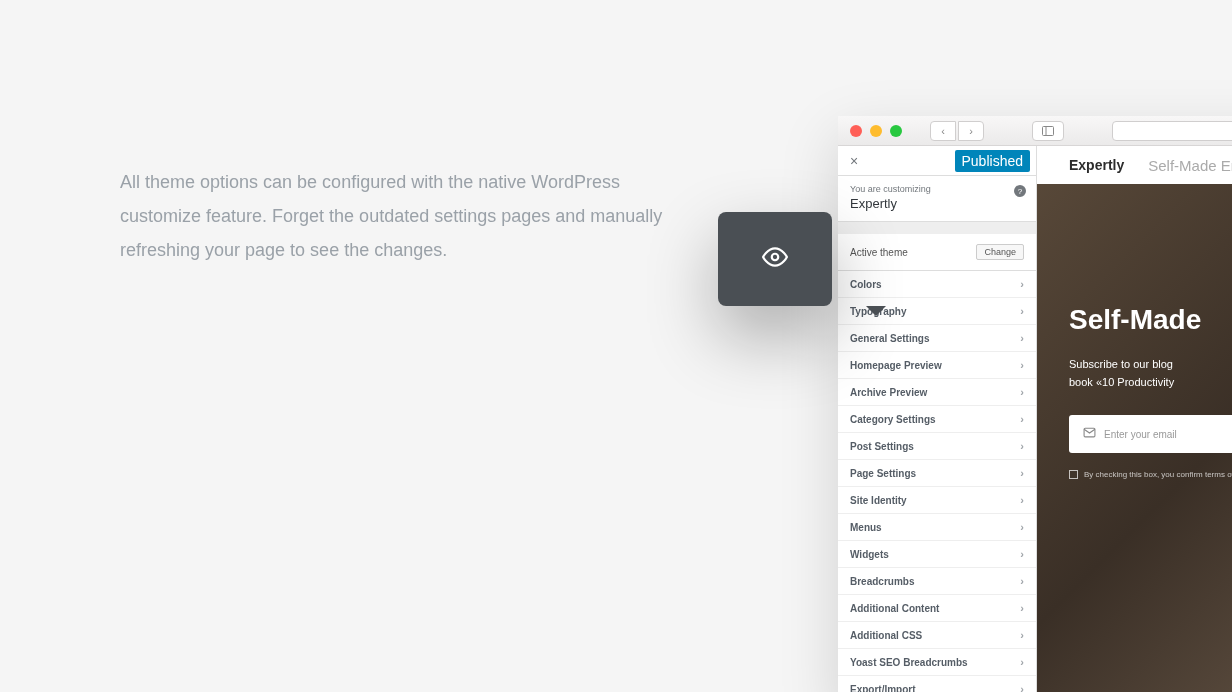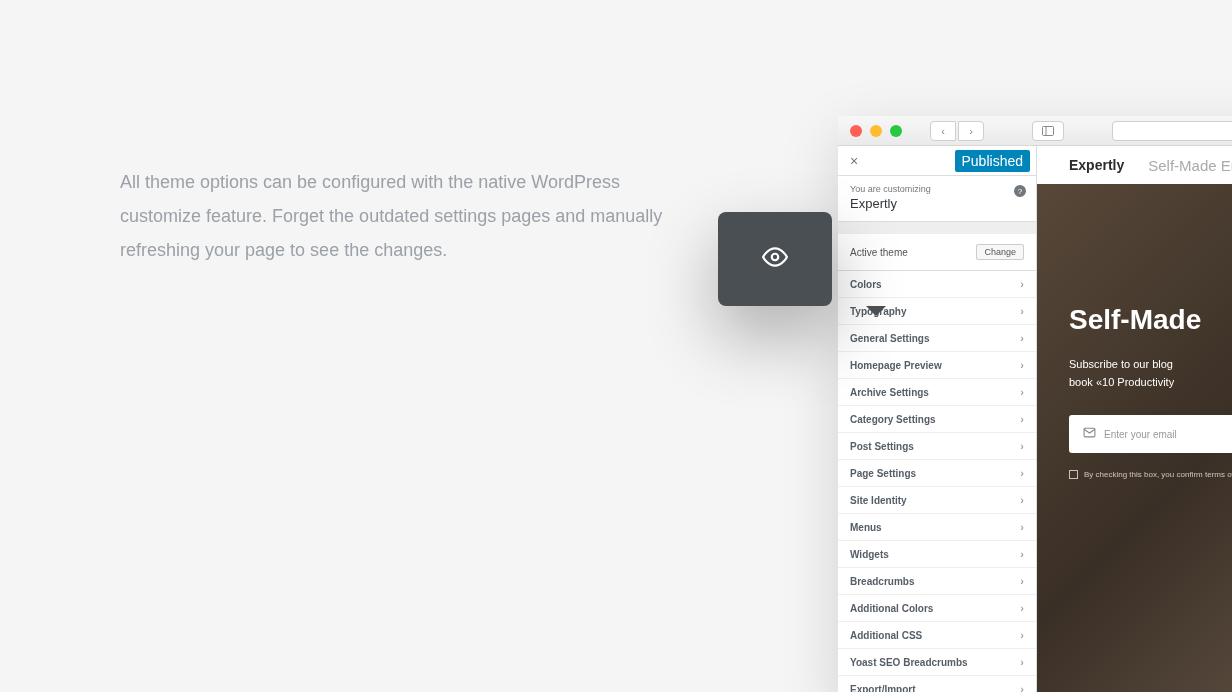--- a/index.html
+++ b/index.html
@@ -326,21 +326,21 @@
           </div>
         <div class="setting-item">
             <span>General Settings</span>
             <span class="setting-chevron">›</span>
           </div>
         <div class="setting-item">
             <span>Homepage Preview</span>
             <span class="setting-chevron">›</span>
           </div>
         <div class="setting-item">
-            <span>Archive Settings</span>
+            <span>Archive Preview</span>
             <span class="setting-chevron">›</span>
           </div>
         <div class="setting-item">
             <span>Category Settings</span>
             <span class="setting-chevron">›</span>
           </div>
         <div class="setting-item">
             <span>Post Settings</span>
             <span class="setting-chevron">›</span>
           </div>
@@ -358,21 +358,21 @@
           </div>
         <div class="setting-item">
             <span>Widgets</span>
             <span class="setting-chevron">›</span>
           </div>
         <div class="setting-item">
             <span>Breadcrumbs</span>
             <span class="setting-chevron">›</span>
           </div>
         <div class="setting-item">
-            <span>Additional Colors</span>
+            <span>Additional Content</span>
             <span class="setting-chevron">›</span>
           </div>
         <div class="setting-item">
             <span>Additional CSS</span>
             <span class="setting-chevron">›</span>
           </div>
         <div class="setting-item">
             <span>Yoast SEO Breadcrumbs</span>
             <span class="setting-chevron">›</span>
           </div>

